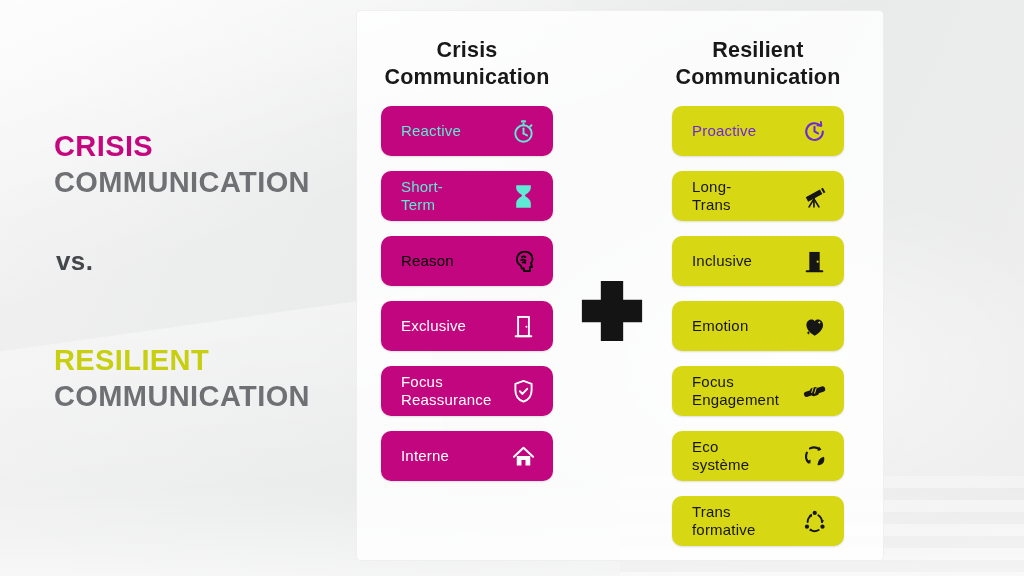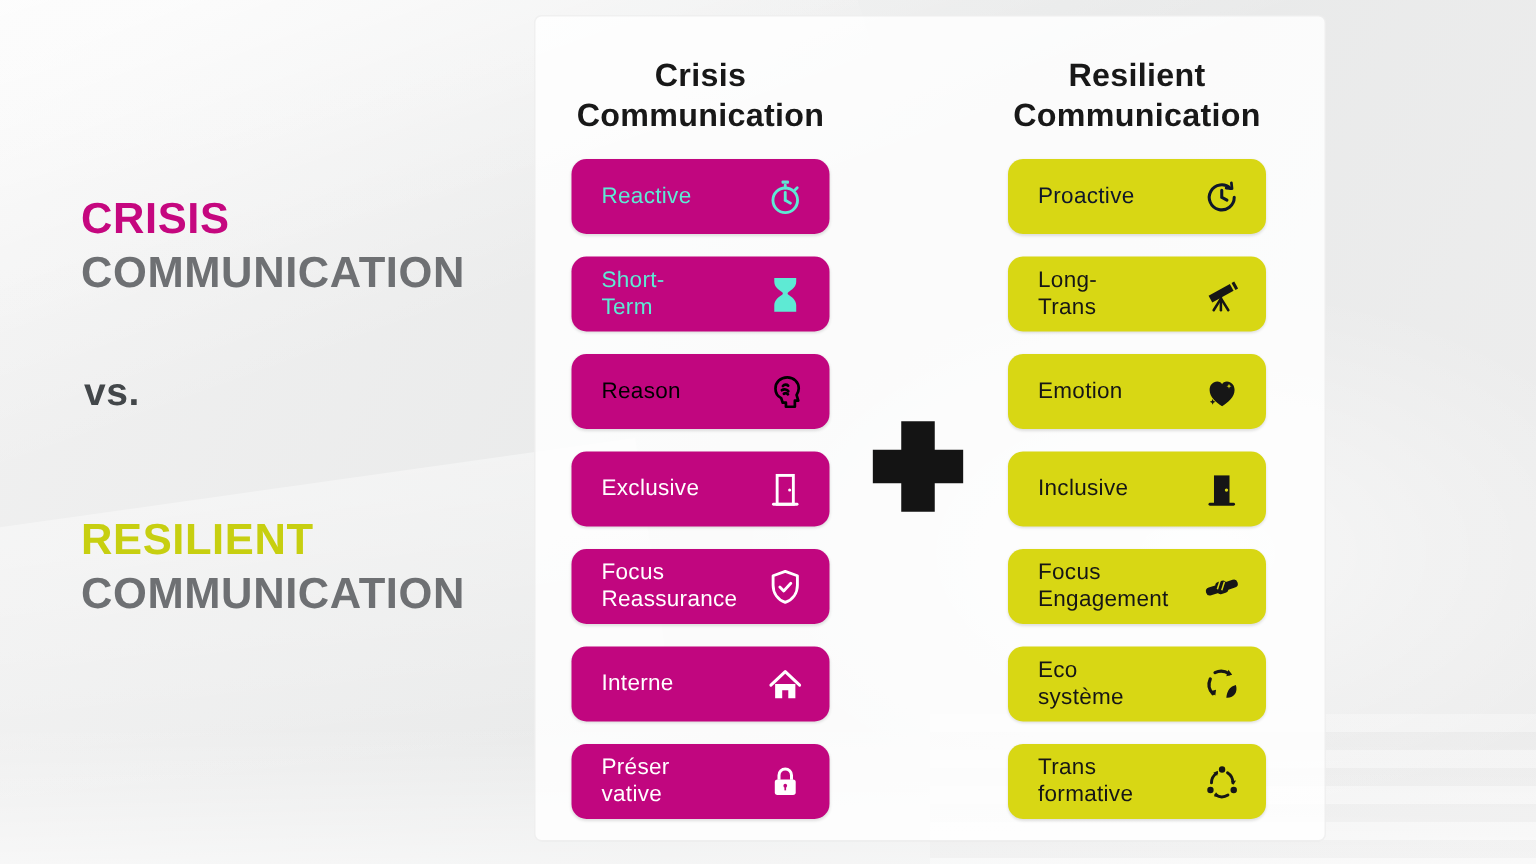--- a/index.html
+++ b/index.html
@@ -138,35 +138,23 @@
         </div>
         <div class="pill" style="background: rgb(193, 6, 127); color: rgb(255, 255, 255); --pillbg: #c1067f;">
           <div class="pill-label">Interne</div>
           <span class="icon">
             <svg viewBox="0 0 24 24">
               <path d="M3.5 12.2L12 4.2l8.5 8" fill="none" stroke="currentColor" stroke-width="1.8" stroke-linecap="round" stroke-linejoin="round"></path>
               <path d="M6 11.5V20h4.2v-4.8h3.6V20H18v-8.5z" fill="currentColor"></path>
             </svg>
           </span>
         </div>
-        <div class="pill" style="background: rgb(193, 6, 127); color: rgb(255, 255, 255); --pillbg: #c1067f;">
-          <div class="pill-label">Préser
-vative</div>
-          <span class="icon">
-            <svg viewBox="0 0 24 24">
-              <path d="M8.3 10.5V7.8a3.7 3.7 0 017.4 0v2.7" fill="none" stroke="currentColor" stroke-width="1.8"></path>
-              <rect x="5.8" y="10.3" width="12.4" height="9.2" rx="1.6" fill="currentColor"></rect>
-              <circle cx="12" cy="14" r="1.1" fill="var(--pillbg)"></circle>
-              <rect x="11.5" y="14.2" width="1" height="2.6" fill="var(--pillbg)"></rect>
-            </svg>
-          </span>
-        </div>
       </div>
     <div id="resilient-col" class="pill-col">
-        <div class="pill" style="background: rgb(216, 215, 20); color: #0f172a; --pillbg: #d8d714;">
+        <div class="pill" style="background: rgb(216, 215, 20); color: #6d28d9; --pillbg: #d8d714;">
           <div class="pill-label">Proactive</div>
           <span class="icon">
             <svg viewBox="0 0 24 24" fill="none" stroke="currentColor" stroke-width="1.8" stroke-linecap="round">
               <path d="M19.4 12a7.4 7.4 0 11-2.2-5.2"></path>
               <path d="M17.7 3.4l.4 3.5-3.5-.3" stroke-width="1.6" stroke-linejoin="round"></path>
               <path d="M12 7.8V12l3.1 1.7"></path>
             </svg>
           </span>
         </div>
         <div class="pill" style="background: rgb(216, 215, 20); color: rgb(22, 22, 22); --pillbg: #d8d714;">
@@ -178,36 +166,36 @@
               <path d="M17.8 5.1l1.6-.9 2.3 4.1-1.6.9z" fill="currentColor"></path>
               <g fill="none" stroke="currentColor" stroke-width="1.5" stroke-linecap="round">
                 <path d="M11.3 14.6L7.2 21.2"></path>
                 <path d="M11.8 14.6l4.1 6.6"></path>
                 <path d="M11.5 13.6v7.6"></path>
               </g>
             </svg>
           </span>
         </div>
         <div class="pill" style="background: rgb(216, 215, 20); color: rgb(22, 22, 22); --pillbg: #d8d714;">
+          <div class="pill-label">Inclusive</div>
+          <span class="icon">
+            <svg viewBox="0 0 24 24">
+              <path d="M5 20.6h14" fill="none" stroke="currentColor" stroke-width="1.7" stroke-linecap="round"></path>
+              <rect x="7.4" y="3.5" width="9.2" height="17.1" fill="currentColor"></rect>
+              <circle cx="14.8" cy="12.2" r="1" fill="var(--pillbg)"></circle>
+            </svg>
+          </span>
+        </div>
+        <div class="pill" style="background: rgb(216, 215, 20); color: rgb(22, 22, 22); --pillbg: #d8d714;">
           <div class="pill-label">Emotion</div>
           <span class="icon">
             <svg viewBox="0 0 24 24">
               <path d="M12.2 20.3C8.6 18 4.8 14.9 4.8 10.7c0-2.9 2-5 4.5-5 1.4 0 2.4.6 2.9 1.6.5-1 1.5-1.6 2.9-1.6 2.5 0 4.5 2.1 4.5 5 0 4.2-3.8 7.3-7.4 9.6z" fill="currentColor"></path>
               <path d="M16.3 6.9l.4 1.1 1.1.4-1.1.4-.4 1.1-.4-1.1-1.1-.4 1.1-.4z" fill="var(--pillbg)"></path>
               <path d="M6.6 16l.5 1.2 1.2.5-1.2.5-.5 1.2-.5-1.2-1.2-.5 1.2-.5z" fill="currentColor"></path>
-            </svg>
-          </span>
-        </div>
-        <div class="pill" style="background: rgb(216, 215, 20); color: rgb(22, 22, 22); --pillbg: #d8d714;">
-          <div class="pill-label">Inclusive</div>
-          <span class="icon">
-            <svg viewBox="0 0 24 24">
-              <path d="M5 20.6h14" fill="none" stroke="currentColor" stroke-width="1.7" stroke-linecap="round"></path>
-              <rect x="7.4" y="3.5" width="9.2" height="17.1" fill="currentColor"></rect>
-              <circle cx="14.8" cy="12.2" r="1" fill="var(--pillbg)"></circle>
             </svg>
           </span>
         </div>
         <div class="pill" style="background: rgb(216, 215, 20); color: rgb(22, 22, 22); --pillbg: #d8d714;">
           <div class="pill-label">Focus
 Engagement</div>
           <span class="icon">
             <svg viewBox="0 0 24 24">
               <g transform="rotate(-18 12 12)" fill="currentColor">
                 <rect x="2.2" y="9.8" width="9.8" height="4.8" rx="2.4"></rect>

